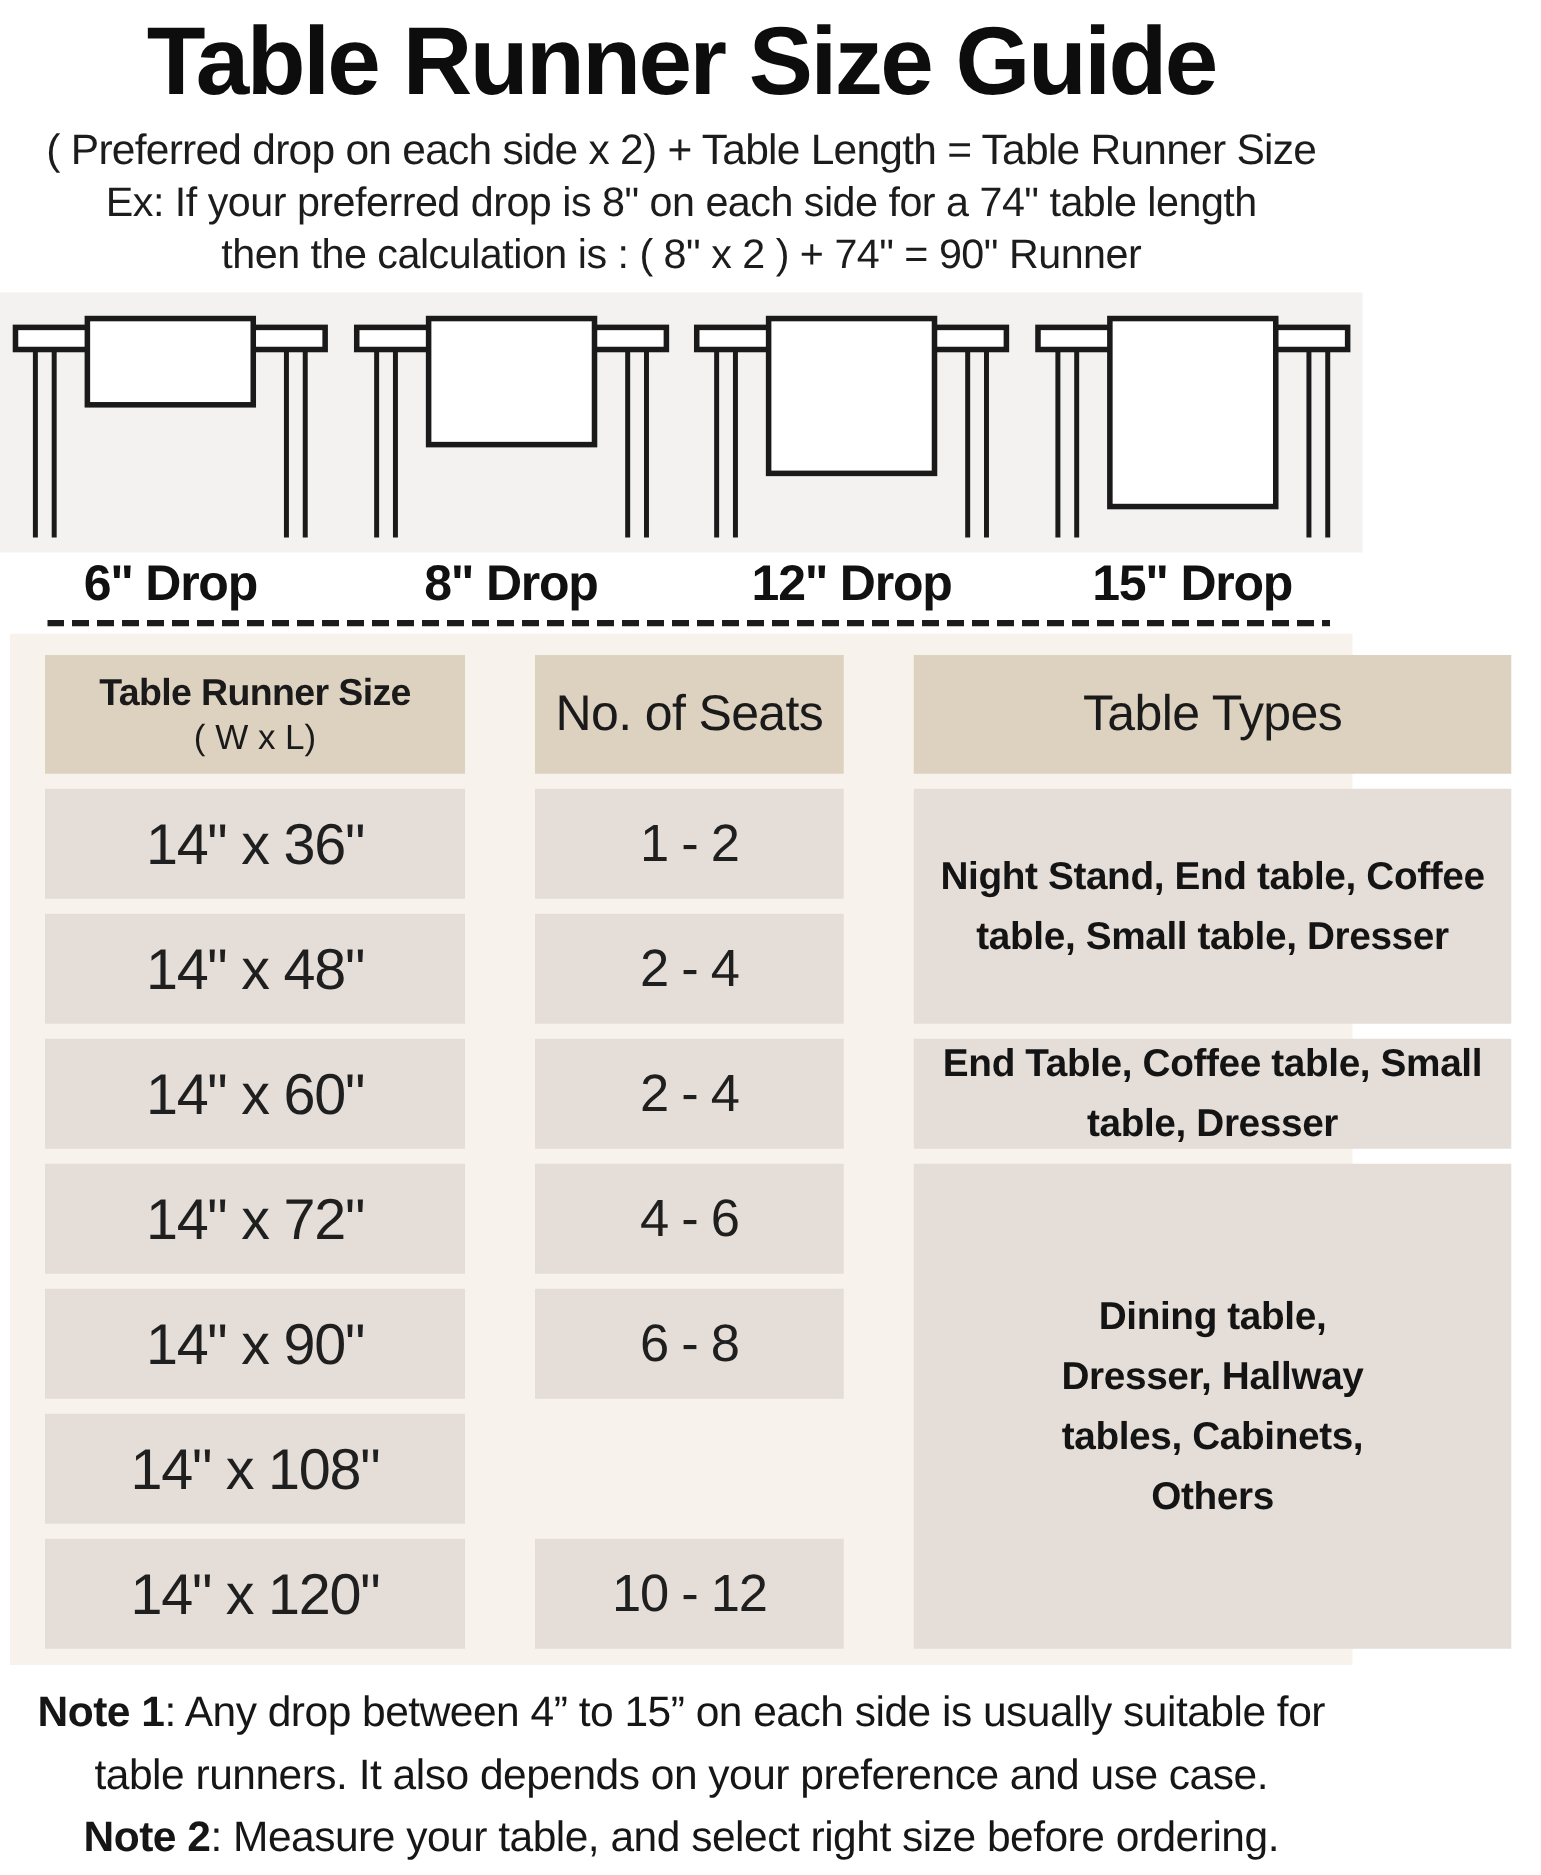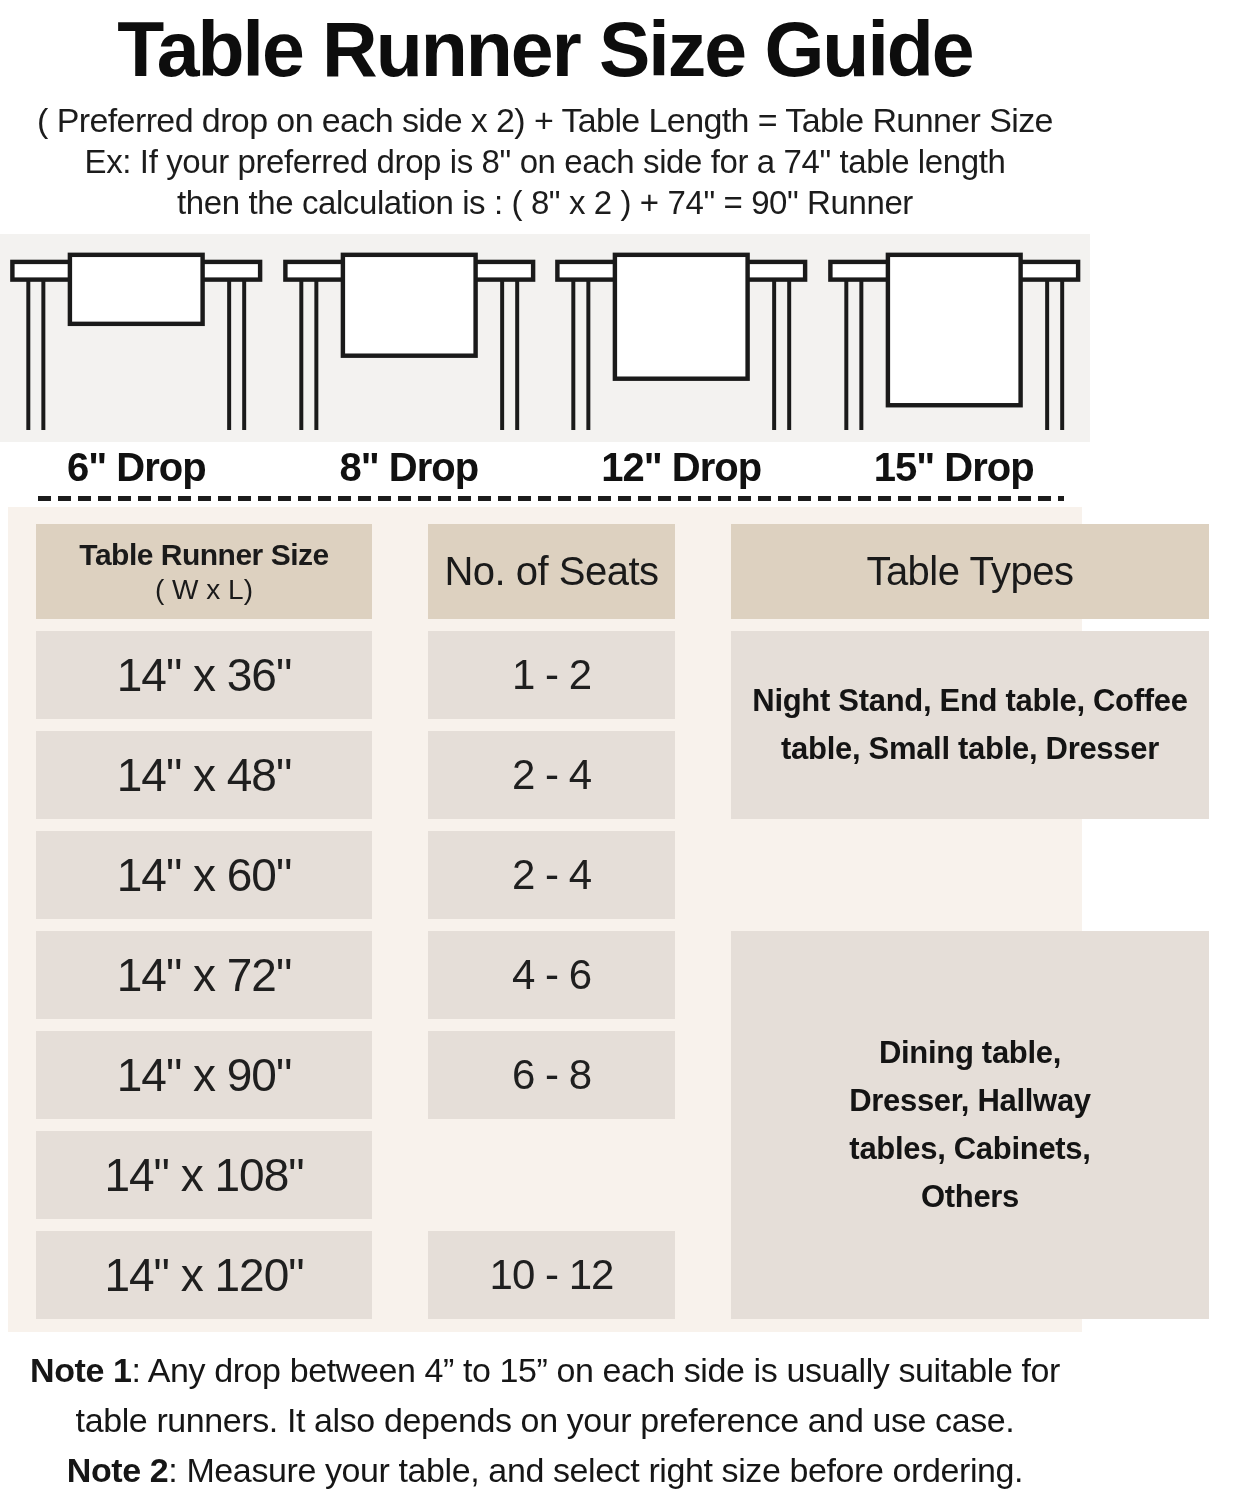--- a/index.html
+++ b/index.html
@@ -196,20 +196,23 @@
     <div class="cell c2 r6">
         <span class="seats-val">6 - 8</span>
       </div>
     <div class="cell c2 r8">
         <span class="seats-val">10 - 12</span>
       </div>
 
     <div class="cell c3 span2">
       <div class="types-text">Night Stand, End table, Coffee table, Small table, Dresser</div>
     </div>
+    <div class="cell c3 r4">
+      <div class="types-text">End Table, Coffee table, Small table, Dresser</div>
+    </div>
     <div class="cell c3 span4">
       <div class="types-text" style="padding:0 90px;">Dining table, Dresser, Hallway tables, Cabinets, Others</div>
     </div>
 
   </div>
 
   <div class="notes">
     <div><b>Note 1</b><span>: Any drop between 4” to 15” on each side is usually suitable for table runners. It also depends on your preference and use case.</span></div>
     <div><b>Note 2</b><span>: Measure your table, and select right size before ordering.</span></div>
   </div>

